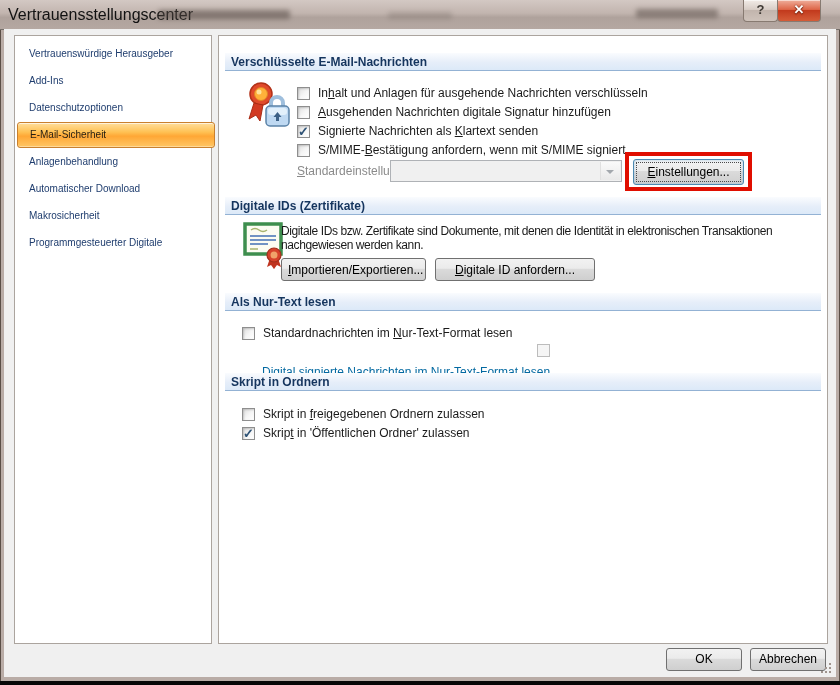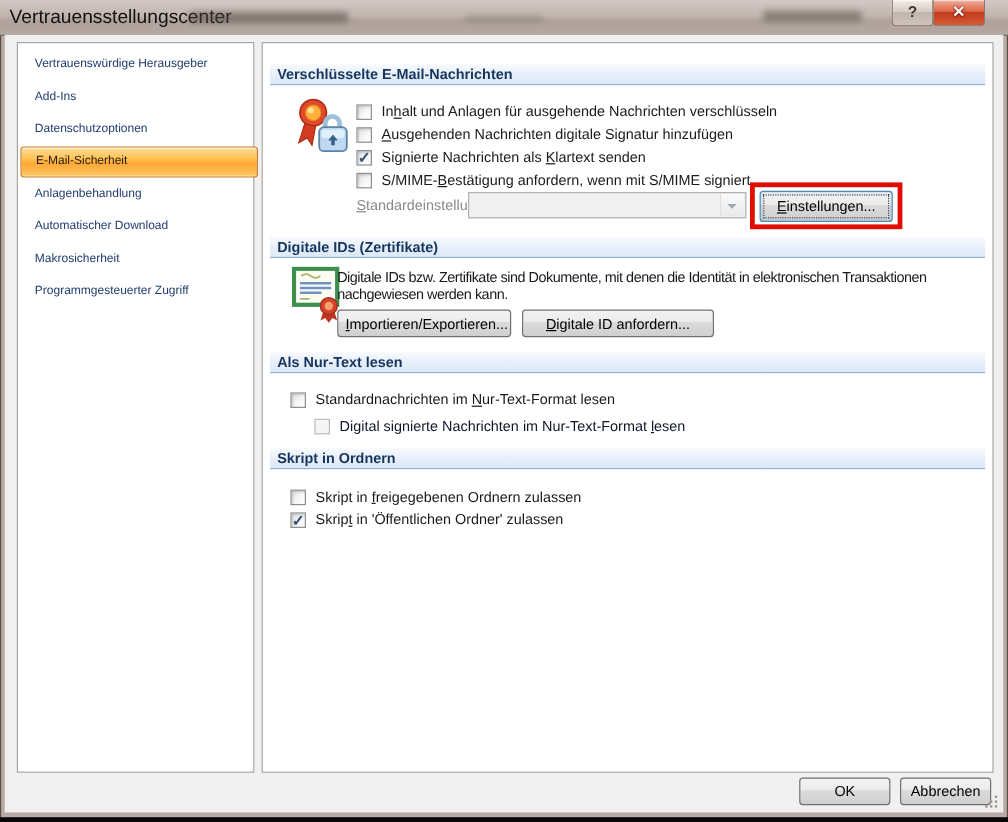--- a/index.html
+++ b/index.html
@@ -78,21 +78,21 @@
     position:absolute; height:18px; display:flex; align-items:flex-end; gap:8px;
     font-size:12px; color:#1A1A1A; white-space:nowrap; cursor:default;
   }
   .cb{
     width:13px; height:13px; box-sizing:border-box;
     border:1px solid #8E8E8E; flex:0 0 13px;
     background:linear-gradient(135deg,#DEDEDE 0%,#F6F6F6 55%,#FFFFFF 100%);
     box-shadow:inset 1px 1px 2px rgba(0,0,0,.18);
     font-size:13px; font-weight:bold; line-height:11px; text-align:center; color:#2F5376;
   }
-  .cb-row.disabled{color:#0f172a;}
+  .cb-row.disabled{color:#0369a1;flex-direction:column;}
   .cb-row.disabled .cb{border-color:#BCBCBC; background:#F5F5F5; box-shadow:none;}
   u{text-decoration:underline;}
   
   .lbl-disabled{
     position:absolute; font-size:12px; color:#8A8A8A; white-space:nowrap;
   }
   .combo{
     position:absolute; box-sizing:border-box;
     background:#F0F0F0; border:1px solid #AFB2B6;
   }
@@ -158,21 +158,21 @@
   <div class="content"></div>
 
   <div class="panel nav-panel">
     <div class="nav-item" style="top:8px">Vertrauenswürdige Herausgeber</div>
     <div class="nav-item" style="top:35px">Add-Ins</div>
     <div class="nav-item sel" style="top:86px">E-Mail-Sicherheit</div>
     <div class="nav-item" style="top:62px">Datenschutzoptionen</div>
     <div class="nav-item" style="top:116px">Anlagenbehandlung</div>
     <div class="nav-item" style="top:143px">Automatischer Download</div>
     <div class="nav-item" style="top:170px">Makrosicherheit</div>
-    <div class="nav-item" style="top:197px">Programmgesteuerter Zugriff</div>
+    <div class="nav-item" style="top:197px">Programmgesteuerter Digitale</div>
   </div>
 
   <div class="panel main-panel">
 
     <div class="band" style="top:17px">
       <span>Verschlüsselte E-Mail-Nachrichten</span>
     </div>
 
     <svg style="left:25px; top:45px" width="50" height="54" viewBox="0 0 50 54">
       <circle cx="17" cy="13" r="11" fill="#E04A2A" stroke="#B23118" stroke-width="1.5"></circle>

